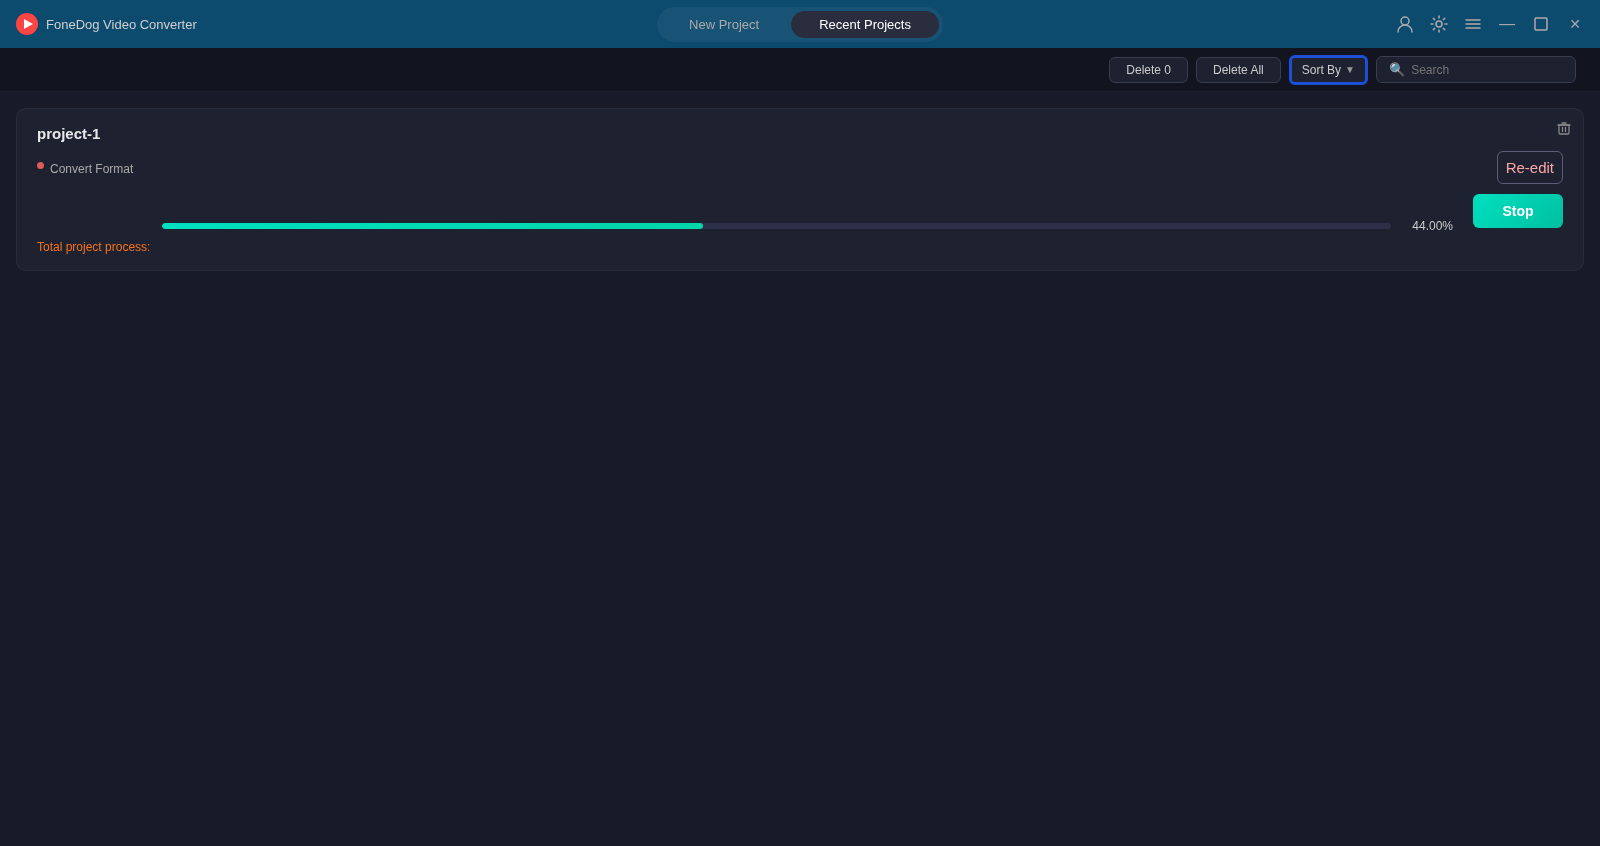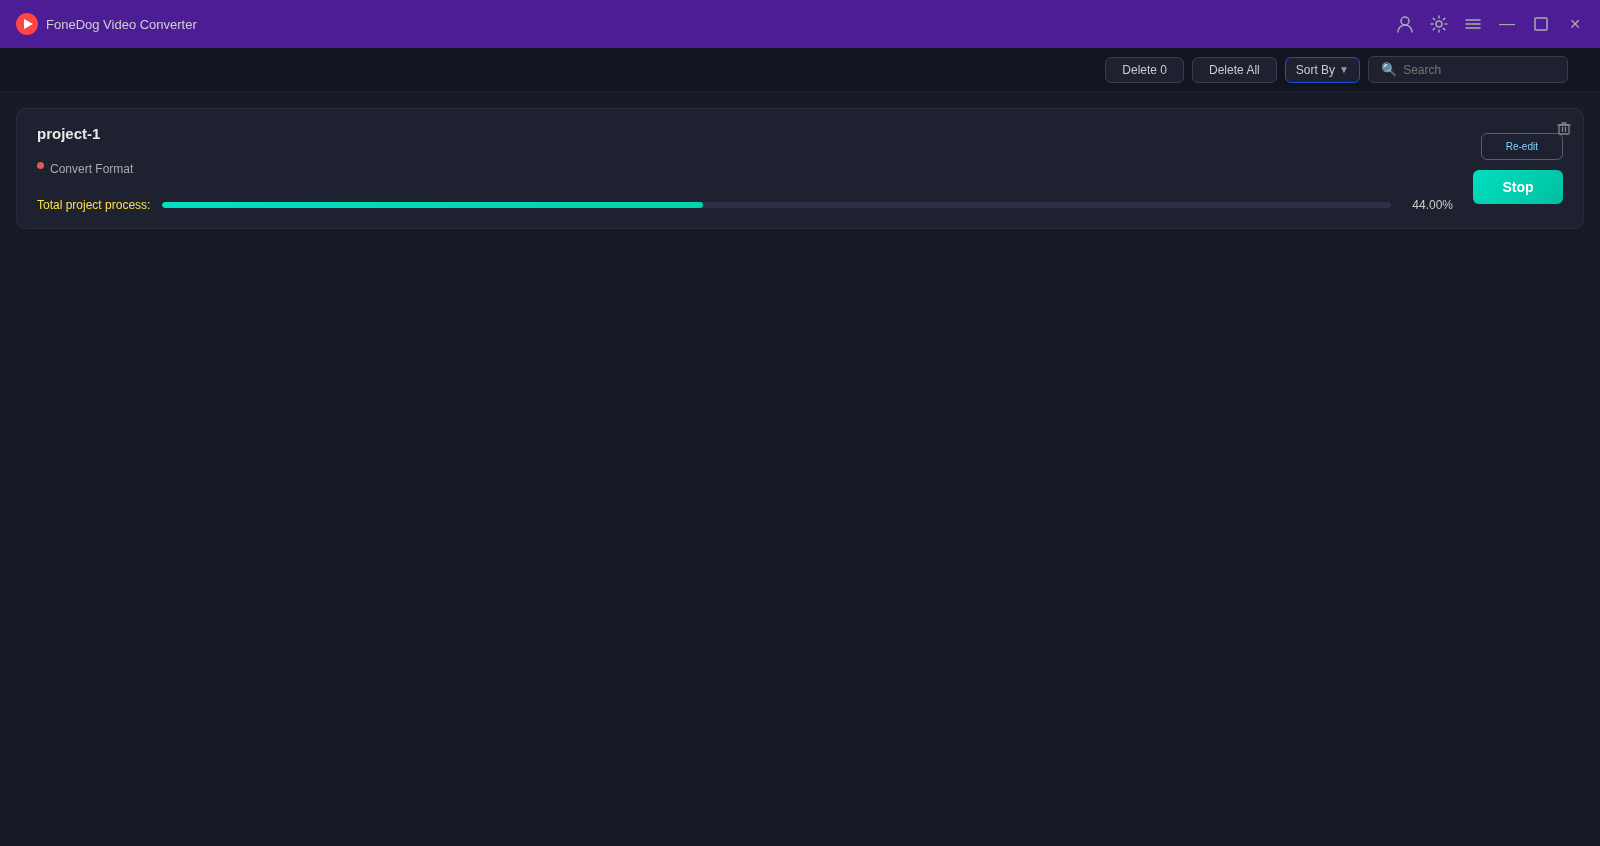--- a/index.html
+++ b/index.html
@@ -12,21 +12,21 @@
       color: #e0e0e0;
       overflow: hidden;
       user-select: none;
     }
 
     
     .title-bar {
       display: flex;
       align-items: center;
       height: 48px;
-      background-color: #4c1d95;
+      background-color: #0c4a6e;
       padding: 4px 16px;
       position: relative;
     }
 
     .app-logo {
       display: flex;
       align-items: center;
       gap: 8px;
       flex-shrink: 0;
     }
@@ -86,21 +86,21 @@
       cursor: pointer;
       color: #aaa;
       font-size: 14px;
     }
 
     
     .toolbar {
       display: flex;
       align-items: center;
       height: 44px;
-      padding: 0 32px;
+      padding: 0 24px;
       gap: 8px;
       background-color: #12151f;
       border-bottom: 1px solid rgba(255,255,255,0.05);
     }
 
     .toolbar-spacer { flex: 1; }
 
     .btn-delete {
       background: #1e2130;
       border: 1px solid #3a3d50;
@@ -119,21 +119,21 @@
       border-radius: 6px;
       font-size: 12px;
       cursor: pointer;
     }
 
     .sort-by-container {
       display: flex;
       align-items: center;
       gap: 4px;
       background: #1e2130;
-      border: 1px solid #1d4ed8;
+      border: 3px solid #1d4ed8;
       padding: 5px 10px;
       border-radius: 6px;
       font-size: 12px;
       color: #ccc;
       cursor: pointer;
     }
 
     .chevron-down {
       font-size: 10px;
       color: #999;
@@ -238,22 +238,23 @@
     }
 
     .progress-row {
       display: flex;
       align-items: center;
       gap: 12px;
     }
 
     .progress-label {
       font-size: 12px;
-      color: #fde047;
-      flex-shrink: 0;
+      color: #f97316;
+      flex-shrink: 0;
+      margin-top: 42px;
     }
 
     .progress-bar-track {
       flex: 1;
       height: 6px;
       background: #2d3048;
       border-radius: 3px;
       overflow: hidden;
     }
 
@@ -275,24 +276,24 @@
       display: flex;
       flex-direction: column;
       gap: 10px;
       align-items: flex-end;
       flex-shrink: 0;
     }
 
     .btn-reedit {
       background: transparent;
       border: 1px solid #5a5e78;
-      color: #7dd3fc;
-      padding: 7px 24px;
-      border-radius: 6px;
-      font-size: 10px;
+      color: #fca5a5;
+      padding: 7px 8px;
+      border-radius: 6px;
+      font-size: 15px;
       cursor: pointer;
     }
 
     .btn-stop {
       background: linear-gradient(135deg, #00e0c0, #00bfa0);
       border: none;
       color: #fff;
       padding: 9px 26px;
       border-radius: 6px;
       font-size: 14px;
@@ -319,20 +320,24 @@
   <div class="app-logo">
     <div class="app-logo-icon">
       <svg viewBox="0 0 22 22" fill="none" xmlns="http://www.w3.org/2000/svg">
         <circle cx="11" cy="11" r="11" fill="#ff4444"></circle>
         <polygon points="8,6 17,11 8,16" fill="white"></polygon>
       </svg>
     </div>
     <span class="app-title">FoneDog Video Converter</span>
   </div>
 
+  <div class="tab-group">
+    <button class="tab">New Project</button>
+    <button class="tab active">Recent Projects</button>
+  </div>
 
   <div class="window-controls">
     <div class="win-ctrl-icon">
       <svg width="18" height="18" viewBox="0 0 18 18" fill="none">
         <circle cx="9" cy="6" r="4" stroke="#aaa" stroke-width="1.5"></circle>
         <path d="M2 17c0-3.866 3.134-7 7-7s7 3.134 7 7" stroke="#aaa" stroke-width="1.5" stroke-linecap="round"></path>
       </svg>
     </div>
     <div class="win-ctrl-icon">
       <svg width="18" height="18" viewBox="0 0 18 18" fill="none">

